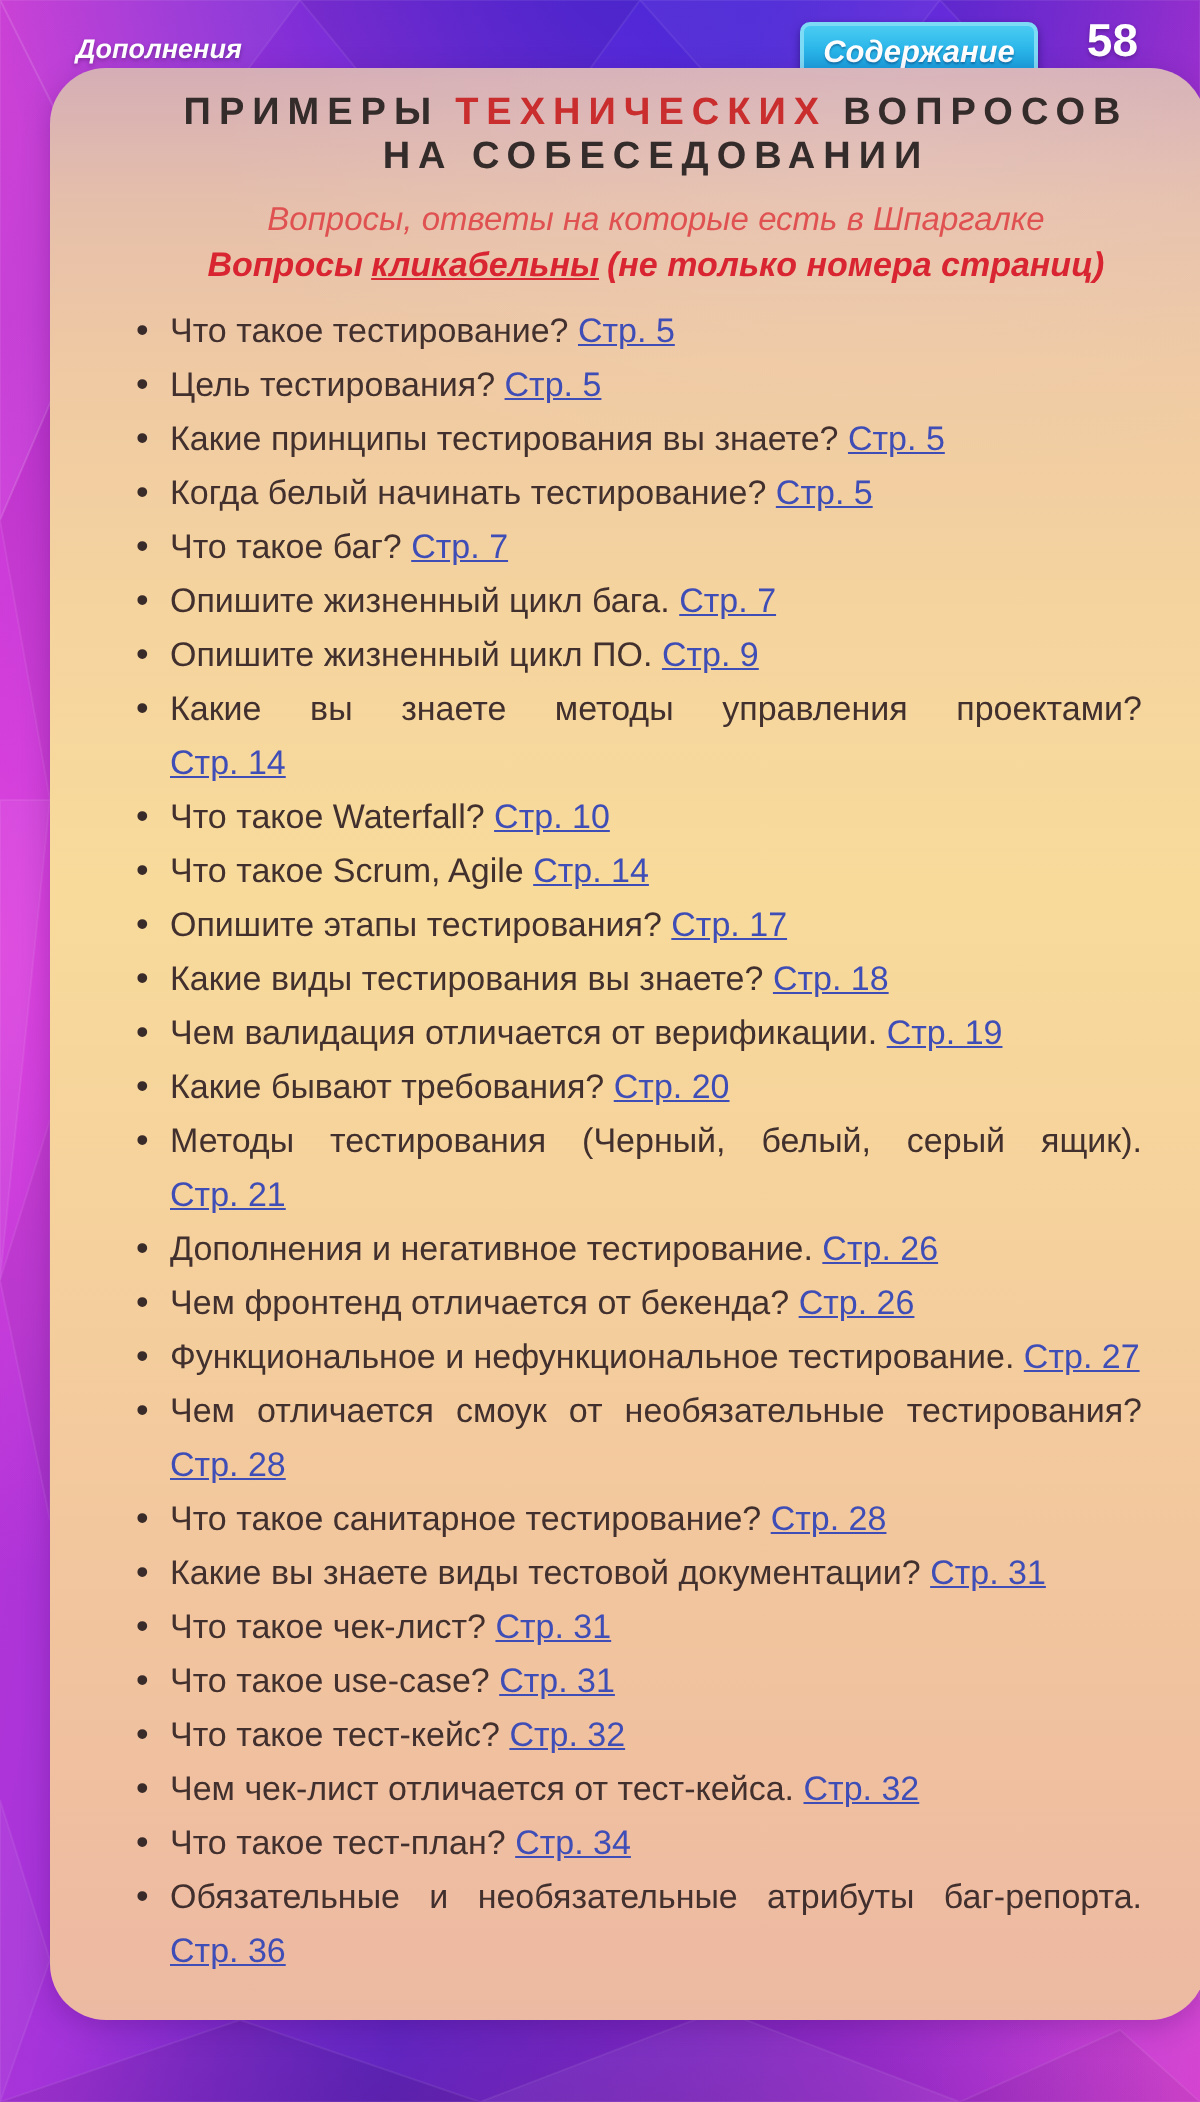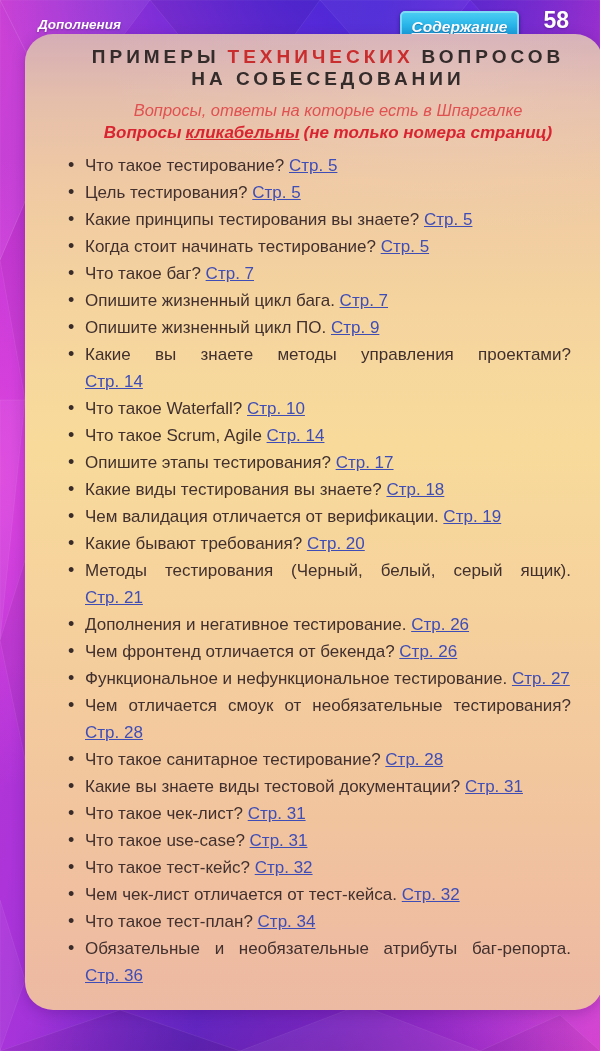--- a/index.html
+++ b/index.html
@@ -32,21 +32,20 @@
     position: absolute; left: 400px; top: 11px;
     width: 119px; height: 31px; box-sizing: border-box;
     border: 2px solid #7edbf6; border-radius: 5px;
     background: linear-gradient(180deg, #49ccf2 0%, #2ab5e9 45%, #0e95d7 100%);
     color: #ffffff; font-family: inherit;
     font-size: 15.5px; font-weight: bold; font-style: italic;
     display: flex; align-items: center; justify-content: center;
     white-space: nowrap; cursor: pointer; padding: 0;
     box-shadow: 0 2px 4px rgba(12,8,70,.5);
     text-shadow: 0 1px 1px rgba(0,40,90,.4);
-    text-decoration: underline;
   }
   .page-num {
     position: absolute; right: 31px; top: 7px;
     color: #ffffff; font-size: 23px; font-weight: bold;
     text-shadow: 0 1px 2px rgba(40,0,60,.35);
     margin-left: 16px;
   }
 
   
   .card {
@@ -147,21 +146,21 @@
       <div class="subtitle1">Вопросы, ответы на которые есть в Шпаргалке</div>
 
       <div class="subtitle2">
         <span>Вопросы</span><span class="s2u">кликабельны</span><span>(не только номера страниц)</span>
       </div>
 
       <ul class="q-list">
           <li class="q-item"><span>Что такое тестирование?</span> <a class="plink">Стр. 5</a></li>
           <li class="q-item"><span>Цель тестирования?</span> <a class="plink">Стр. 5</a></li>
           <li class="q-item"><span>Какие принципы тестирования вы знаете?</span> <a class="plink">Стр. 5</a></li>
-          <li class="q-item"><span>Когда стоит начинать тестирование?</span> <a class="plink">Стр. 5</a></li>
+          <li class="q-item"><span>Когда белый начинать тестирование?</span> <a class="plink">Стр. 5</a></li>
           <li class="q-item"><span>Что такое баг?</span> <a class="plink">Стр. 7</a></li>
           <li class="q-item"><span>Опишите жизненный цикл бага.</span> <a class="plink">Стр. 7</a></li>
           <li class="q-item"><span>Опишите жизненный цикл ПО.</span> <a class="plink">Стр. 9</a></li>
           <li class="q-item">
             <div class="q-l1"><span>Какие вы знаете методы управления проектами?</span></div>
             <div class="q-l2"><a class="plink">Стр. 14</a></div>
           </li>
           <li class="q-item"><span>Что такое Waterfall?</span> <a class="plink">Стр. 10</a></li>
           <li class="q-item"><span>Что такое Scrum, Agile</span> <a class="plink">Стр. 14</a></li>
           <li class="q-item"><span>Опишите этапы тестирования?</span> <a class="plink">Стр. 17</a></li>

